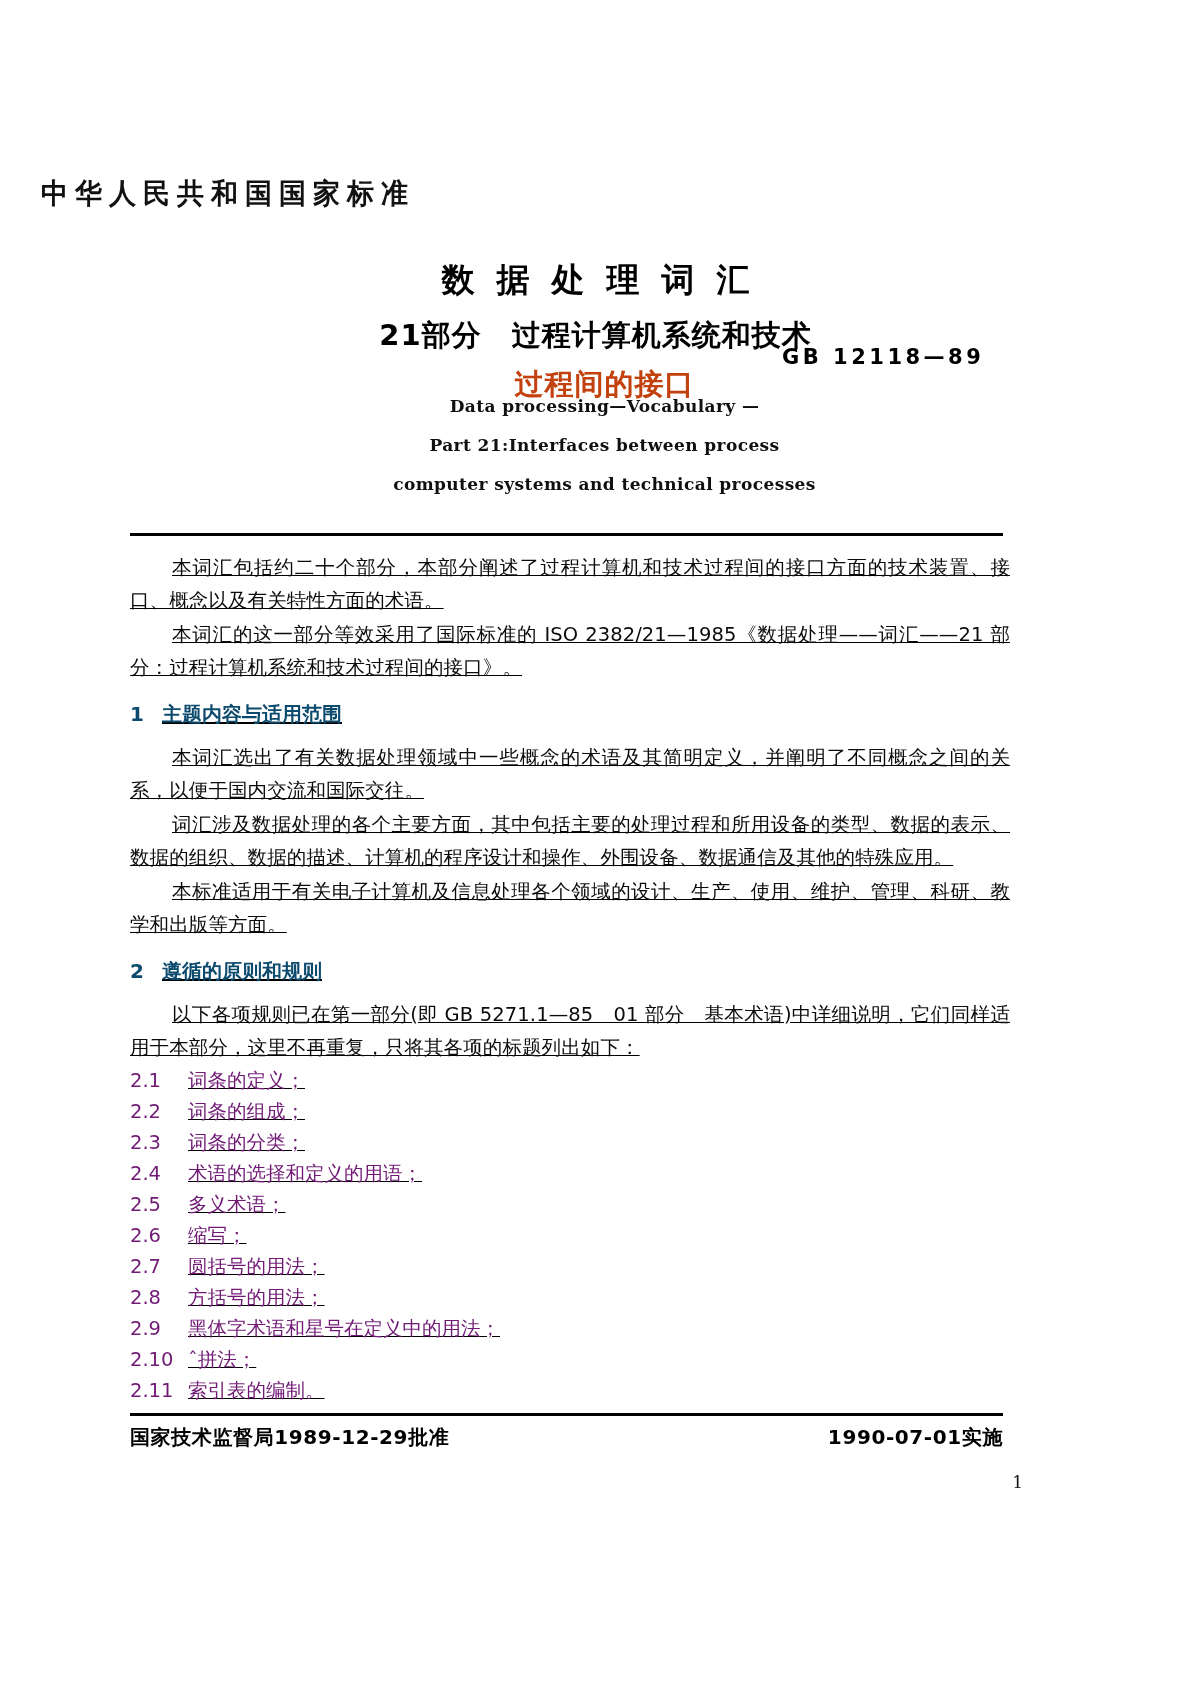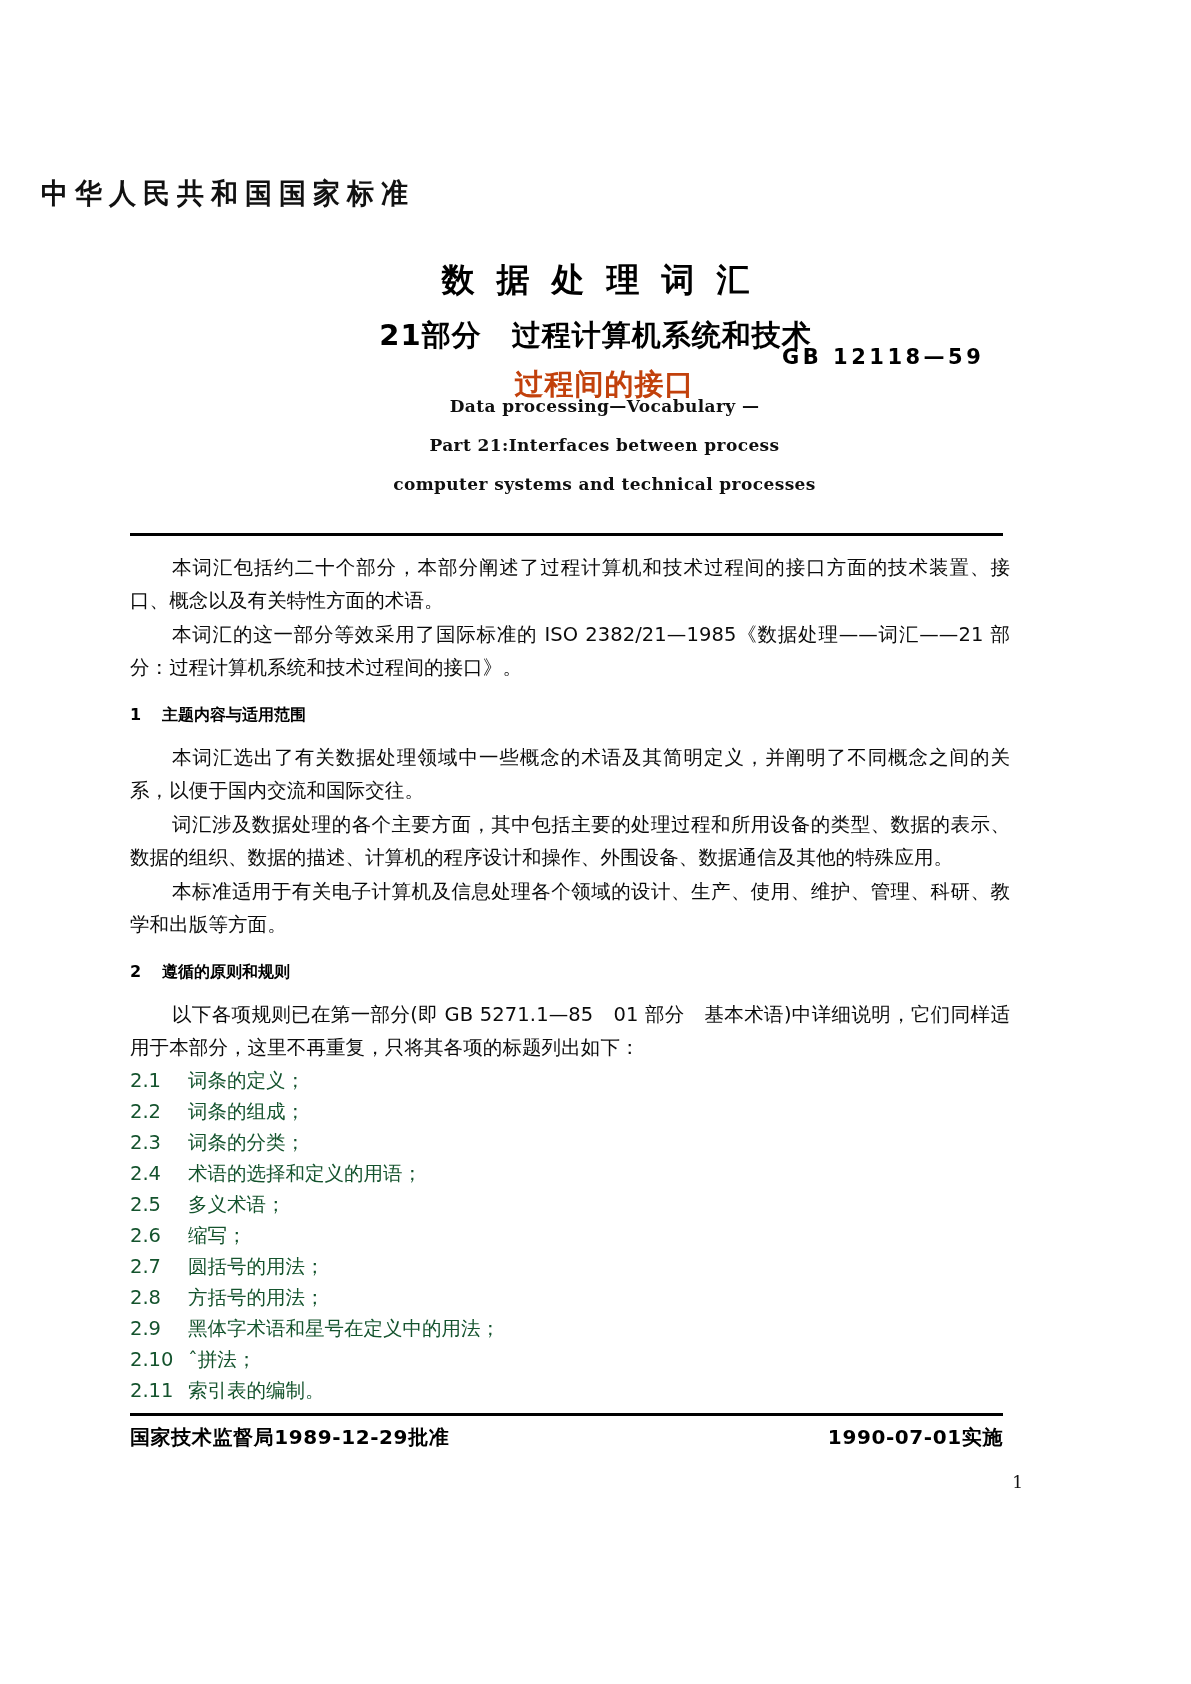--- a/index.html
+++ b/index.html
@@ -117,48 +117,49 @@
     height: 0;
     border-top: 3px solid #000;
   }
 
   
   .body {
     position: absolute;
     left: 130px;
     top: 551px;
     width: 880px;
+    text-decoration: underline;
   }
   .para {
     font-family: "DejaVu Sans", "Liberation Sans", sans-serif;
     font-size: 19.5px;
     line-height: 33px;
     text-indent: 42px;
     color: #0b0b0b;
     margin: 0 0 1px 0;
     letter-spacing: 0.1px;
     text-align: justify;
   }
   .sec-head {
     font-family: "DejaVu Sans", "Liberation Sans", sans-serif;
     font-weight: bold;
-    font-size: 16px;
+    font-size: 20px;
     line-height: 33px;
-    color: #000000;
+    color: #0c4a6e;
     margin: 14px 0 10px 0;
   }
   .sec-head .num {
     display: inline-block;
     width: 32px;
   }
   .list-item {
     font-family: "DejaVu Sans", "Liberation Sans", sans-serif;
     font-size: 19.5px;
     line-height: 31px;
-    color: #14532d;
+    color: #701a75;
     white-space: nowrap;
   }
   .list-item .lnum {
     display: inline-block;
     width: 58px;
   }
 
   
   .footer {
     position: absolute;
@@ -195,21 +196,21 @@
   <div class="masthead">
     <div class="nation-title">中华人民共和国国家标准</div>
   </div>
 
   <div class="doc-title">
     <div class="line1">数据处理词汇</div>
     <div class="line2">21部分　过程计算机系统和技术</div>
     <div class="line3">过程间的接口</div>
   </div>
 
-  <div class="std-number">GB 12118—59</div>
+  <div class="std-number">GB 12118—89</div>
 
   <div class="en-title">
     <div>Data processing—Vocabulary —</div>
     <div>Part 21:Interfaces between process</div>
     <div>computer systems and technical processes</div>
   </div>
 
   <div class="hr-top"></div>
 
   <div class="body">

